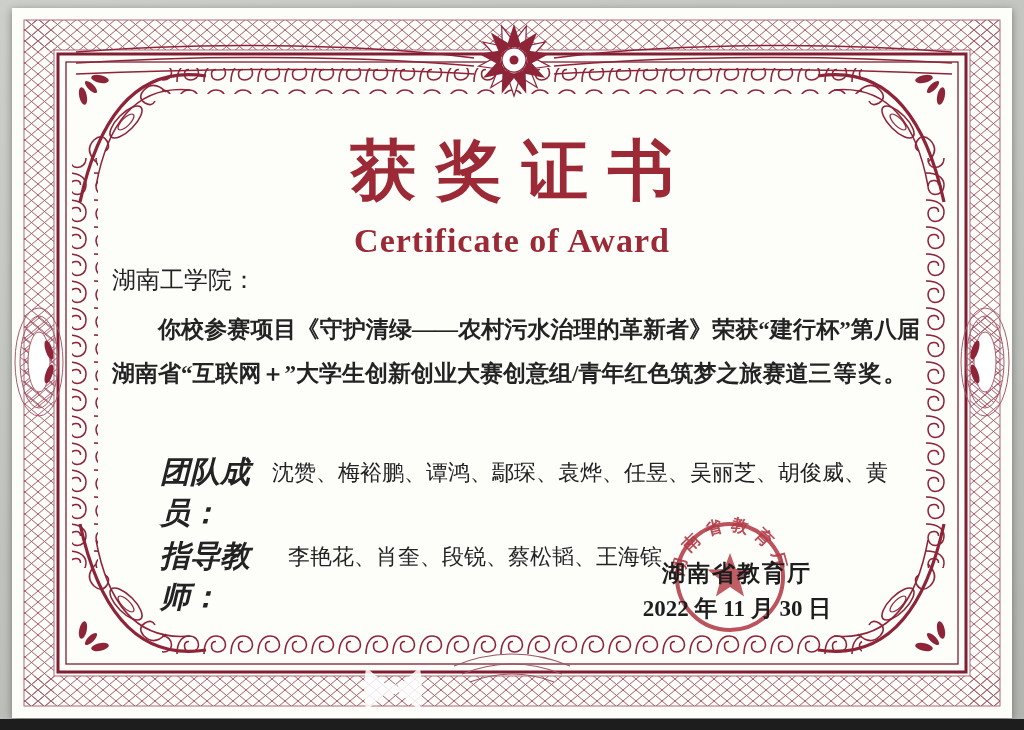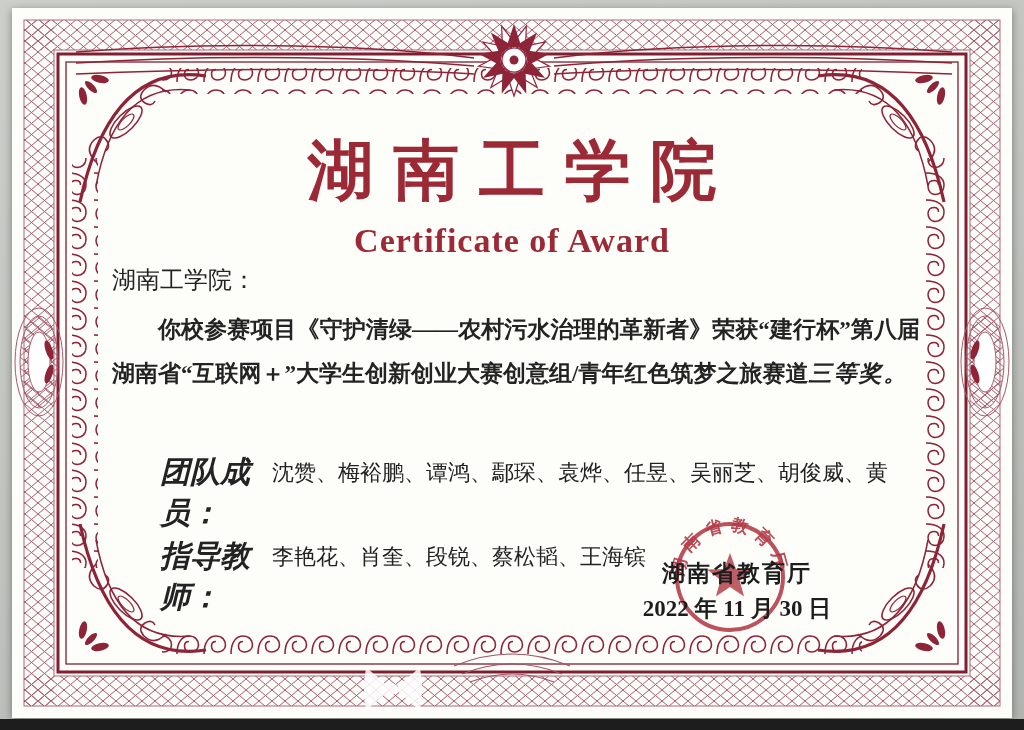--- a/index.html
+++ b/index.html
@@ -15,27 +15,27 @@
   .border-svg{position:absolute;left:0;top:0;width:1000px;height:710px;}
   .heading{position:absolute;top:118px;left:0;right:0;text-align:center;color:#9c2a36;}
   .heading h1{margin:0;font-size:66px;font-weight:700;letter-spacing:.30em;padding-left:.30em;}
   .heading h2{margin:6px 0 0 0;font-size:34px;font-weight:600;letter-spacing:1px;}
   .recipient{position:absolute;left:100px;top:256px;font-size:24px;font-weight:400;color:#232323;}
   .body-par{
     position:absolute;left:100px;top:300px;width:808px;
     font-size:23px;line-height:44px;font-weight:600;color:#232323;
     text-indent:2em;text-align:justify;
   }
-  .award-text{font-style:italic;font-weight:600;letter-spacing:2px;}
+  .award-text{font-weight:600;letter-spacing:2px;}
   .row{position:absolute;left:148px;width:770px;display:flex;color:#232323;}
   .row .lbl{flex:0 0 112px;font-size:30px;font-weight:700;font-style:italic;}
   .row .val{flex:1;font-size:22px;font-weight:400;line-height:42px;}
   .team-row{top:444px;}
   .team-row .val span{display:block;}
-  .teacher-row{top:528px;}
+  .teacher-row{top:528px;gap:16px;}
   .sign{position:absolute;left:600px;top:550px;width:250px;text-align:center;color:#1d1d1d;z-index:3;}
   .sign .issuer{font-size:23px;font-weight:700;letter-spacing:2px;}
   .sign .date{margin-top:4px;font-size:23px;font-weight:700;}
   .seal{position:absolute;left:653px;top:504px;width:130px;height:130px;z-index:2;
     font-family:"Liberation Serif","DejaVu Serif",serif;}
   .watermark{
     position:absolute;left:350px;top:650px;height:62px;display:flex;align-items:center;
     z-index:4;color:rgba(255,255,255,.82);
   }
   .watermark .bow{width:62px;height:54px;opacity:.85;margin-right:16px;}
@@ -147,21 +147,21 @@
     <use href="#sideMed" transform="translate(973,354) scale(-1,1)"></use>
 
     <g stroke="#9b5566" fill="none" stroke-width="1.2">
       <path d="M442,658 q58,-24 116,0"></path>
       <path d="M450,666 q50,-20 100,0"></path>
       <path d="M458,674 q42,-16 84,0"></path>
     </g>
   </svg>
 
   <div class="heading">
-    <h1>湖南工学院</h1>
+    <h1>获奖证书</h1>
     <h2>Certificate of Award</h2>
   </div>
 
   <div class="recipient">湖南工学院：</div>
 
   <div class="body-par">
     <span>你校参赛项目《守护清绿——农村污水治理的革新者》荣获“建行杯”第八届湖南省“互联网＋”大学生创新创业大赛创意组/青年红色筑梦之旅赛道</span><span class="award-text">三等奖。</span>
   </div>
 
   <div class="row team-row">

